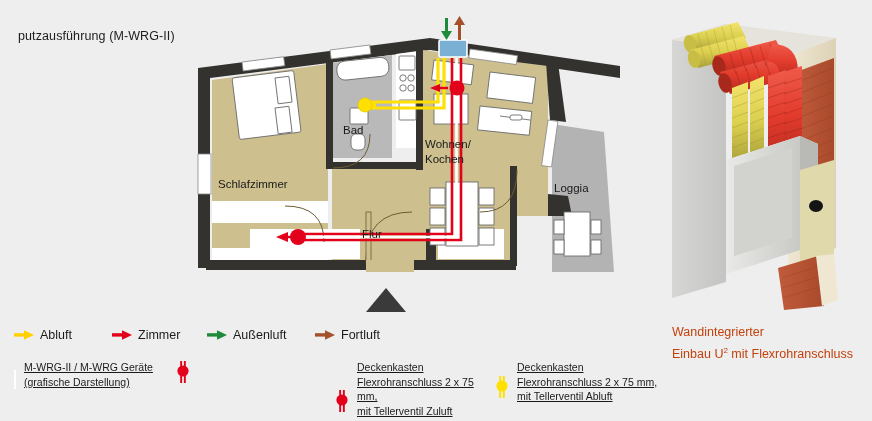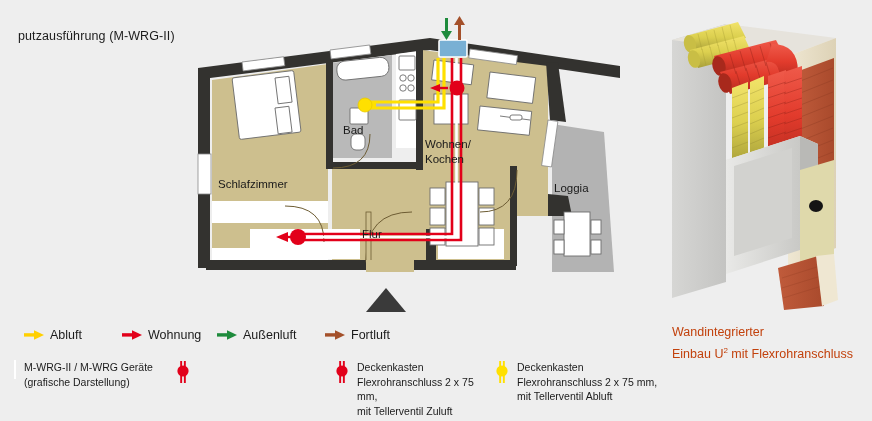--- a/index.html
+++ b/index.html
@@ -25,28 +25,28 @@
 
   
   #render3d{left:668px;top:10px;width:198px;height:300px;}
   #render3d svg{display:block;}
 
   
   #render-caption{left:672px;top:324px;width:200px;}
   #render-caption .rc{font-size:12.5px;line-height:17.5px;color:#c2410c;}
 
   
-  #arrow-legend{left:24px;top:328px;width:400px;height:22px;}
+  #arrow-legend{left:14px;top:328px;width:400px;height:22px;}
   .arrow-item{position:absolute;display:flex;align-items:center;gap:6px;}
   .arrow-item .lbl{font-size:12.5px;color:#1b1b1b;}
   .arr-svg{display:block;}
 
   
   #symbol-legend{left:14px;top:360px;width:640px;height:56px;}
-  .sym-item{position:absolute;display:flex;align-items:flex-start;gap:8px;}
+  .sym-item{position:absolute;display:flex;align-items:flex-end;gap:8px;text-decoration:underline;}
   .sym-text{font-size:10.5px;line-height:14.5px;color:#1b1b1b;white-space:pre-line;}
   .sym-ico{flex:0 0 auto;margin-top:1px;}
   .blue-chip{width:11px;height:19px;background:#79b0d4;border:1px solid #ffffff;}
 </style>
 </head>
 <body>
 
 <div class="abs" id="heading-area">
   <div class="h-gap"></div>
   <div class="h-line">putzausführung (M-WRG-II)</div>
@@ -388,21 +388,21 @@
       <path d="M10,1.2 L20,6 L10,10.8 Z" fill="#ffd000"></path>
     </svg>
     <span class="lbl">Abluft</span>
   </div>
 
   <div class="arrow-item" style="left:98px;top:0px;">
     <svg class="arr-svg" width="20" height="12" viewBox="0 0 20 12">
       <rect x="0" y="4.2" width="12" height="3.4" fill="#e2001a"></rect>
       <path d="M10,1.2 L20,6 L10,10.8 Z" fill="#e2001a"></path>
     </svg>
-    <span class="lbl">Wohnung</span>
+    <span class="lbl">Zimmer</span>
   </div>
 
   <div class="arrow-item" style="left:193px;top:0px;">
     <svg class="arr-svg" width="20" height="12" viewBox="0 0 20 12">
       <rect x="0" y="4.2" width="12" height="3.4" fill="#1e8b3c"></rect>
       <path d="M10,1.2 L20,6 L10,10.8 Z" fill="#1e8b3c"></path>
     </svg>
     <span class="lbl">Außenluft</span>
   </div>
 

